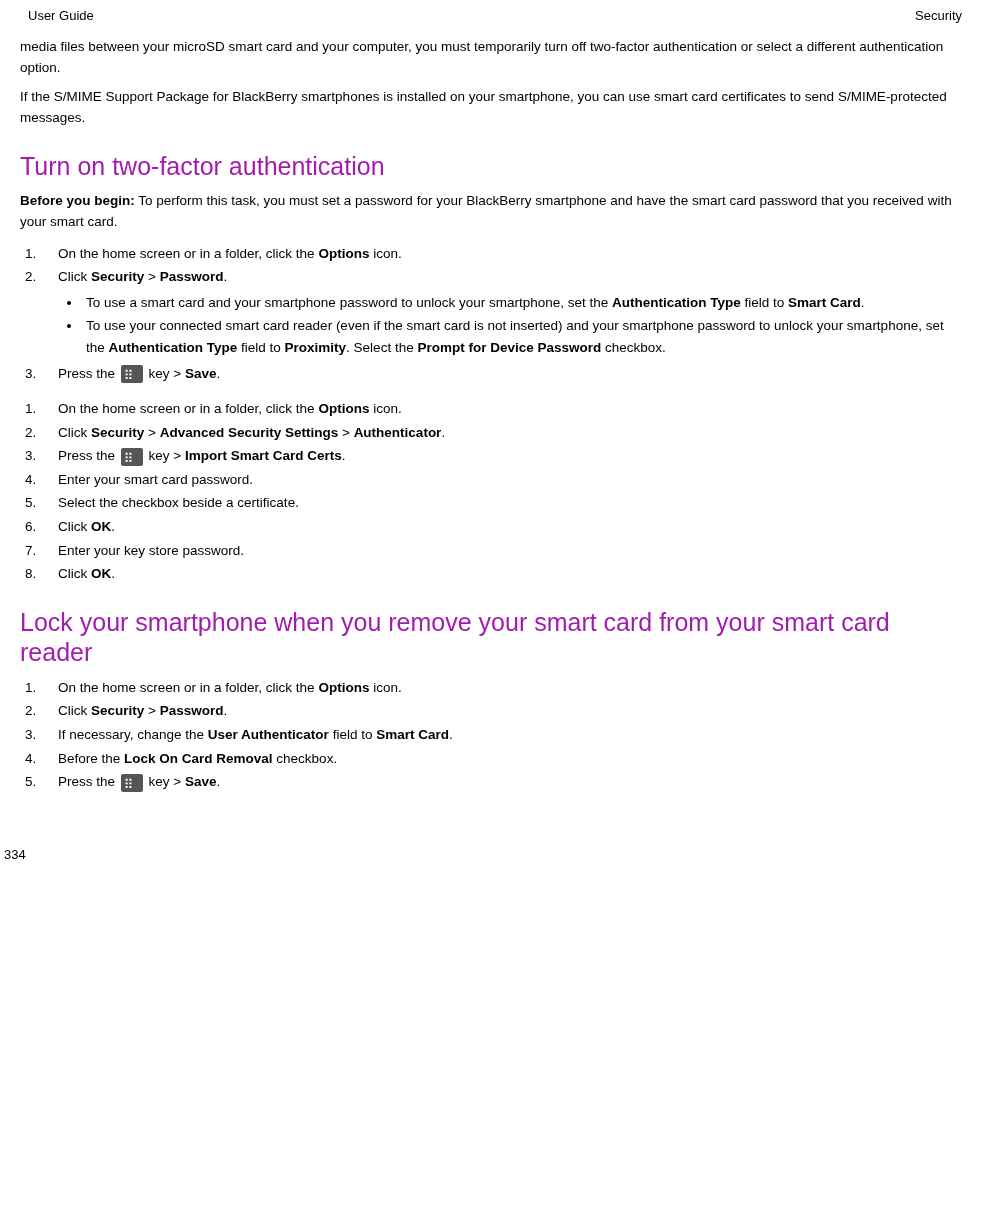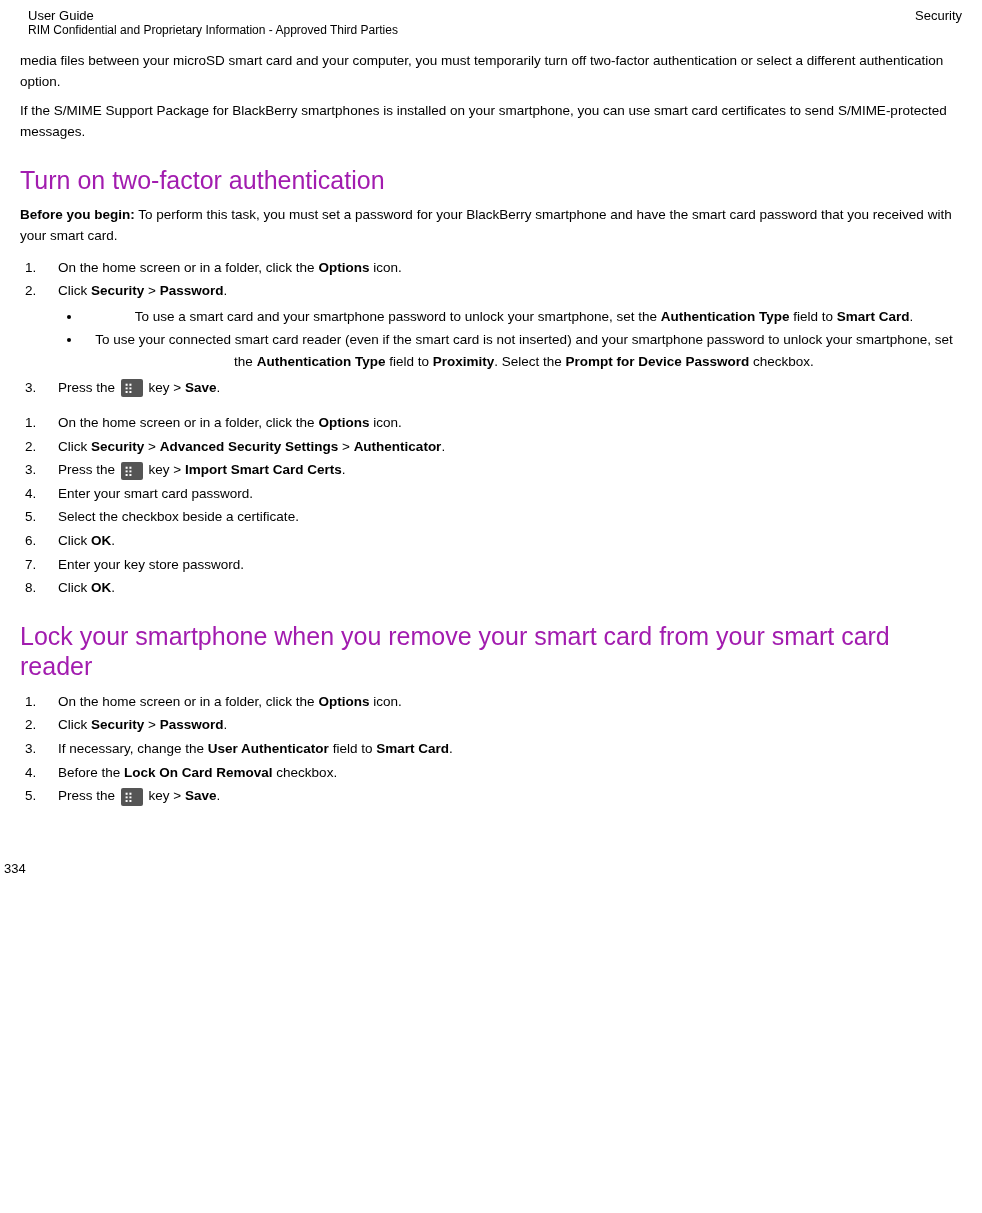--- a/index.html
+++ b/index.html
@@ -72,21 +72,20 @@
       padding-left: 18px;
     }
     ol li strong {
       font-weight: bold;
     }
     ul.sub-list {
       list-style: disc;
       padding-left: 24px;
       margin-top: 4px;
       margin-bottom: 4px;
-      text-align: center;
     }
     ul.sub-list li {
       font-size: 13.5px;
       line-height: 1.6;
       margin-bottom: 2px;
       padding-left: 4px;
     }
     ul.sub-list li strong {
       font-weight: bold;
     }
@@ -114,21 +113,20 @@
       color: #000;
       margin-top: 10px;
     }
   </style>
 </head>
 <body>
 
 <div class="page-header">
   <div class="header-left">
     <span class="header-title">User Guide</span>
-    <span class="header-subtitle">RIM Confidential and Proprietary Information - Approved Third Parties</span>
   </div>
   <div class="header-right">Security</div>
 </div>
 
 <div class="page-content">
 
   <p class="intro-para">media files between your microSD smart card and your computer, you must temporarily turn off two-factor authentication or select a different authentication option.</p>
   <p class="intro-para">If the S/MIME Support Package for BlackBerry smartphones is installed on your smartphone, you can use smart card certificates to send S/MIME-protected messages.</p>
 
   <h2 class="section-heading">Turn on two-factor authentication</h2>

